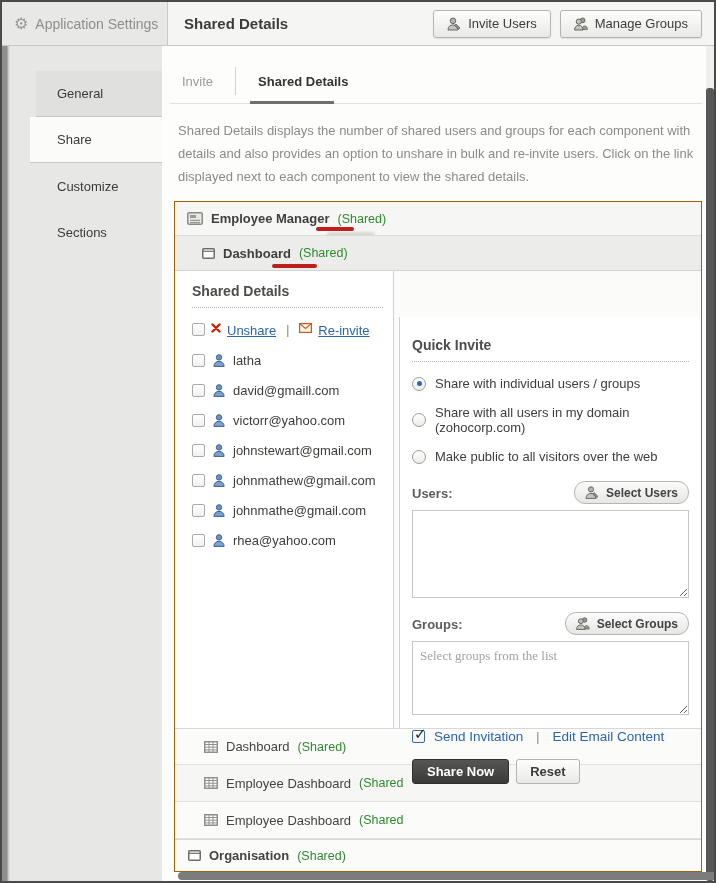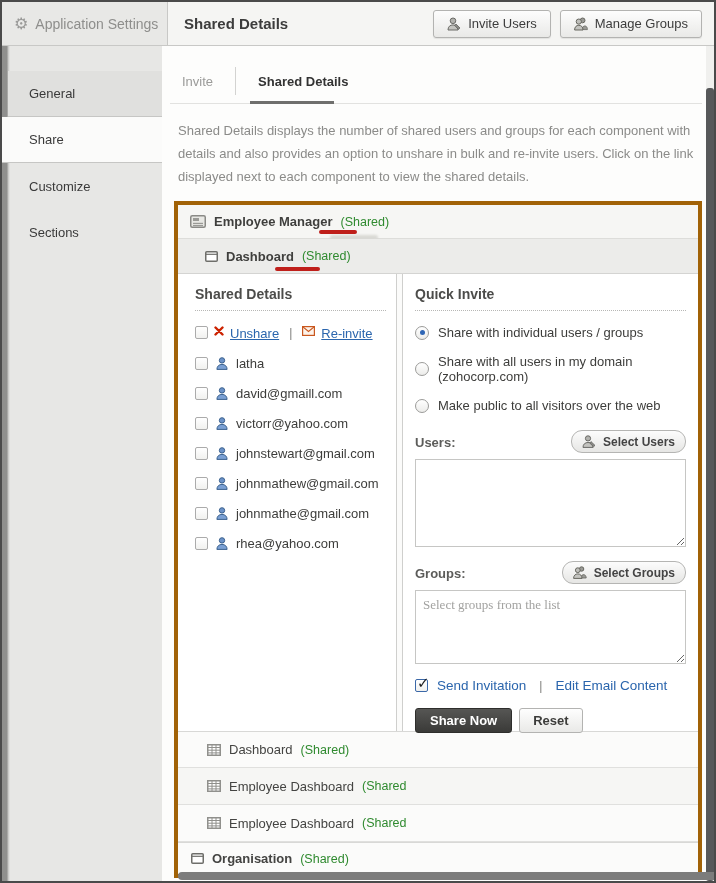--- a/index.html
+++ b/index.html
@@ -13,56 +13,56 @@
   .gear { color:#9a9a98; font-size:16px; line-height:1; }
   .hl-label { color:#8e8e8c; font-size:14px; }
   .header-main { flex:1; background:#f5f5f3; border-bottom:1px solid #c8c8c6; display:flex; align-items:center; padding:0 12px 0 16px; }
   .h-title { font-size:15px; font-weight:bold; color:#3c3c3c; }
   .h-btns { margin-left:auto; display:flex; gap:9px; }
   .btn-lite { display:flex; align-items:center; gap:7px; height:28px; padding:0 13px; font-size:13px; color:#3c3c3c;
     background:linear-gradient(#fdfdfd,#e9e9e7); border:1px solid #b3b3b1; border-radius:3px; box-shadow:0 1px 1px rgba(0,0,0,.08); cursor:pointer; }
 
   
   .bodywrap { display:flex; height:835px; }
-  .sidebar { width:167px; background:linear-gradient(to right,#8f8f8d 0,#8f8f8d 5px,#c2c2c0 6px,#e7e7e5 8px); padding-top:25px; }
+  .sidebar { width:167px; background:linear-gradient(to right,#8f8f8d 0,#8f8f8d 5px,#c2c2c0 6px,#e7e7e5 8px); padding-top:25px;padding-left:28px; }
   .side-item { height:46px; display:flex; align-items:center; padding-left:21px; font-size:13px; color:#3a3a3a; cursor:pointer; margin-left:6px; }
   .side-item.shaded { background:#e0e0de; border-bottom:1px solid #c6c6c4; }
   .side-item.active { background:#fbfbfa; border-bottom:1px solid #c6c6c4; margin-left:0; padding-left:27px; }
 
   .content { flex:1; background:#fdfdfc; padding:0 12px 0 8px; position:relative; }
 
   
   .tabs { display:flex; align-items:center; margin-top:24px; height:22px; padding-left:12px; }
   .tab { font-size:13px; cursor:pointer; }
   .tab.inactive { color:#9b9b99; }
   .tab.active { color:#333; font-weight:bold; }
   .tab-sep { width:1px; height:28px; background:#d3d3d1; margin:0 22px; }
   .tab-underline-row { position:relative; height:14px; }
   .tab-dark-bar { position:absolute; left:80px; top:9px; width:84px; height:3px; background:#6f6f6d; }
   .tab-light-line { position:absolute; left:0; right:0; top:11px; height:1px; background:#e2e2e0; }
 
   .desc { margin:13px 0 0 8px; width:524px; font-size:13px; line-height:23px; color:#8b8b89; }
 
   
-  .panel { margin:13px 0 0 4px; width:528px; border:4px solid #a16207; background:#fff; }
+  .panel { margin:13px 0 0 4px; width:528px; border:1px solid #a16207; background:#fff; }
   .row-app { position:relative; height:34px; display:flex; align-items:center; gap:8px; padding-left:12px; background:#f6f6f4; border-bottom:1px solid #ddddda; }
   .row-dash { position:relative; height:35px; display:flex; align-items:center; gap:8px; padding-left:27px; background:#ececea; border-bottom:1px solid #d4d4d2; }
   .comp-name { font-size:13px; font-weight:bold; color:#3f3f3d; }
   .shared-link { font-size:12.5px; color:#2f8a2f; cursor:pointer; }
   .marker { position:absolute; height:4px; background:#bf1f1a; border-radius:2px; }
   .marker-shadow { position:absolute; height:5px; background:#d9d9d5; border-radius:3px; filter:blur(1px); }
   .m1 { left:141px; top:25px; width:38px; }
   .m1s { left:152px; top:30px; width:48px; }
   .m2 { left:97px; top:28px; width:45px; }
 
   
   .expanded { display:flex; background:#fbfbfa; height:457px; }
   .col-left { width:219px; background:#fff; border-right:1px solid #cfcfcd; padding:12px 10px 0 17px; }
   .col-gap { width:5px; }
-  .col-right { flex:1; background:#fff; border-left:1px solid #cfcfcd; padding:12px 12px 0 12px; }
+  .col-right { flex:1; background:#fff; border-left:1px solid #cfcfcd; padding:20px 12px 0 12px;margin-top:46px; }
   .panel-h { font-size:14px; font-weight:bold; color:#4c4c4a; }
   .dotted { border-bottom:1px dotted #b7b7b5; margin-top:8px; }
 
   .action-row { display:flex; gap:6px; margin-top:15px; }
   .link-u { font-size:13px; color:#2a65ad; text-decoration:underline; cursor:pointer; }
   .pipe { color:#7c7c7a; font-size:12px; margin:0 4px; }
   .user-row { display:flex; align-items:center; gap:8px; margin-top:15px; }
   .user-name { font-size:13px; color:#3d3d3b; }
 
   .checkbox { width:13px; height:13px; border:1px solid #ababab; border-radius:2px; background:linear-gradient(#fff,#f1f1ef); flex:none; cursor:pointer; }

